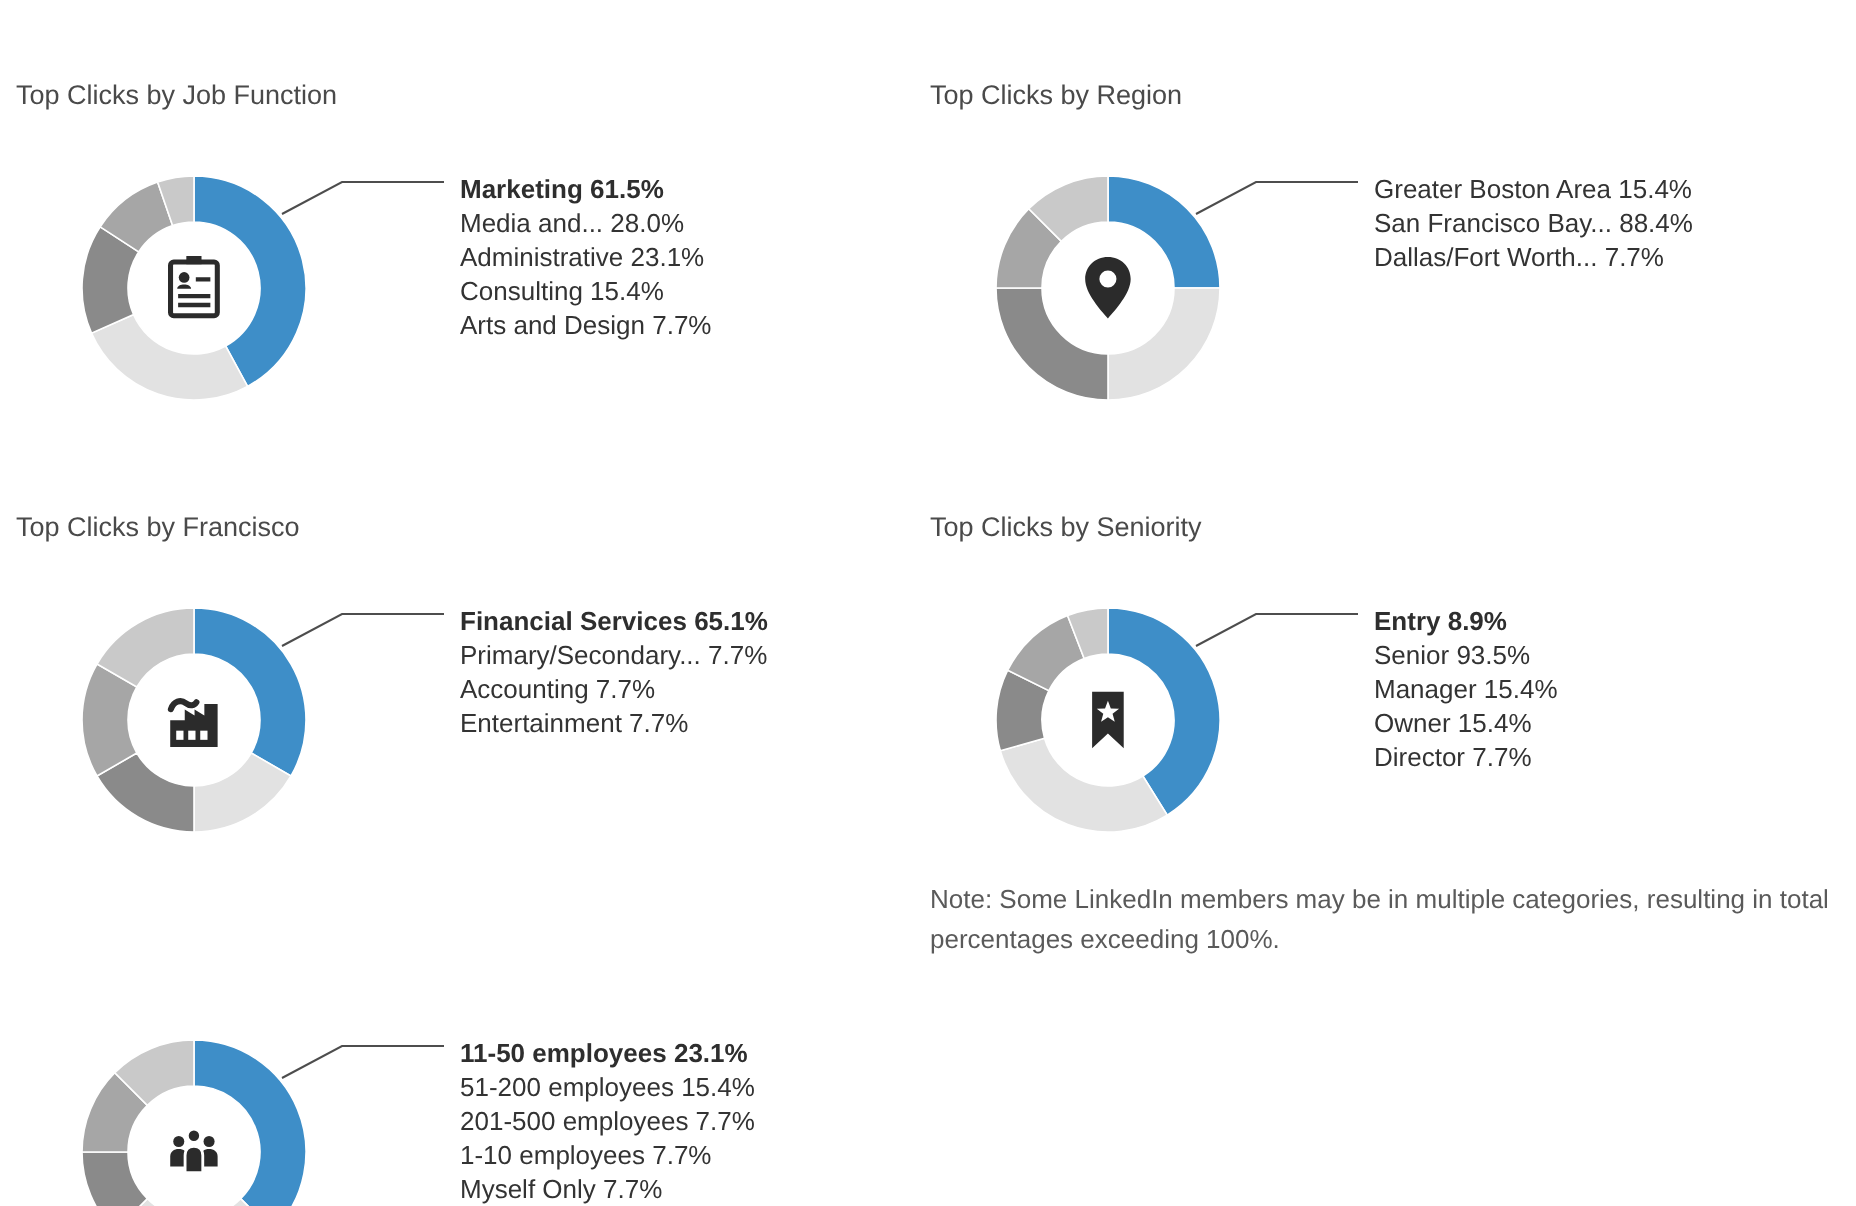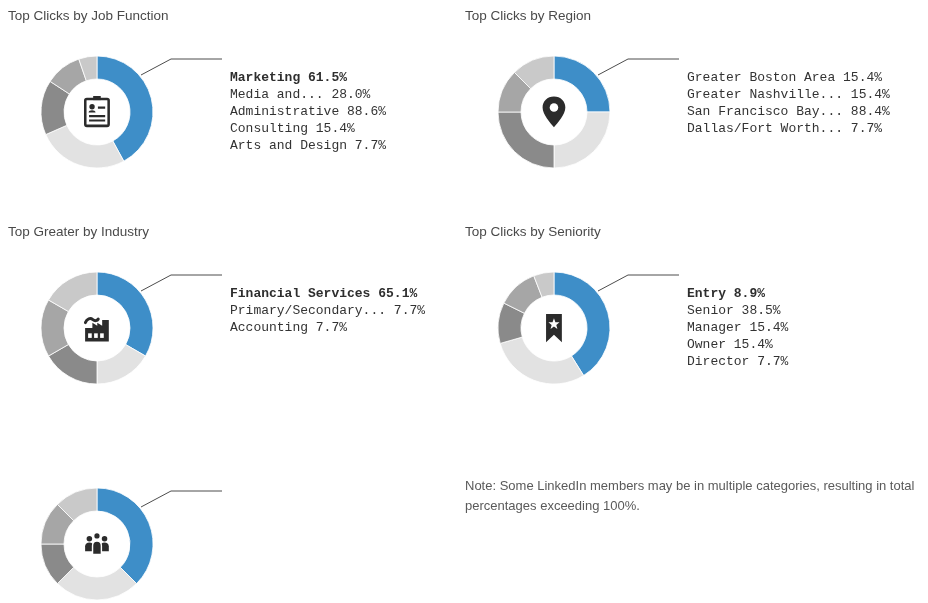--- a/index.html
+++ b/index.html
@@ -1,38 +1,38 @@
 <!DOCTYPE html>
 <html><head>
 <meta charset="utf-8">
 <style>
   html,body{margin:0;padding:0;}
   body{
     width:928px;height:603px;background:#ffffff;position:relative;overflow:hidden;
     font-family:"Liberation Sans","DejaVu Sans",sans-serif;
   }
-  .chart-block{position:absolute;width:464px;height:215px;}
+  .chart-block{position:absolute;width:464px;height:215px;margin-top:32px;}
   #c0{left:0;top:0}
   #c1{left:457px;top:0}
   #c2{left:0;top:216px}
   #c3{left:457px;top:216px}
   #c4{left:0;top:432px}
   .chart-title{
     position:absolute;left:8px;top:8px;font-size:13.5px;color:#4a4a4a;
     white-space:nowrap;
   }
   svg.donut{position:absolute;left:0;top:0;width:464px;height:215px;display:block}
   ul.legend{
-    position:absolute;left:230px;top:69px;margin:0;padding:0;list-style:none;
-    font-size:13px;line-height:17px;color:#333333;white-space:nowrap;font-family:Liberation Mono, monospace;
+    position:absolute;left:230px;top:54px;margin:0;padding:0;list-style:none;
+    font-size:13px;line-height:17px;color:#333333;white-space:nowrap;
   }
   ul.legend li.lead{font-weight:bold;color:#2e2e2e;}
   .note{
     position:absolute;left:465px;top:440px;width:452px;
-    font-size:13px;line-height:20px;color:#5a5a5a;margin-top:36px;
+    font-size:13px;line-height:20px;color:#5a5a5a;
   }
 </style>
 </head>
 <body>
 
 <div class="chart-block" id="c0">
   <div class="chart-title">Top Clicks by Job Function</div>
   <svg class="donut" viewBox="0 0 464 215">
       <path d="M 97.00 56.00 A 56 56 0 0 1 123.78 161.18 L 112.78 140.98 A 33 33 0 0 0 97.00 79.00 Z" fill="#3E8EC8" stroke="#ffffff" stroke-width="0.8"></path>
       <path d="M 123.78 161.18 A 56 56 0 0 1 45.75 134.56 L 66.80 125.30 A 33 33 0 0 0 112.78 140.98 Z" fill="#E2E2E2" stroke="#ffffff" stroke-width="0.8"></path>
@@ -44,21 +44,21 @@
         <rect x="4.6" y="3.8" width="14.8" height="17" rx="1" fill="#fff" stroke="#2B2B2B" stroke-width="1.6"></rect>
         <rect x="9.6" y="1.9" width="4.8" height="2.6" fill="#2B2B2B"></rect>
         <circle cx="8.9" cy="8.7" r="1.7" fill="#2B2B2B"></circle>
         <path d="M6.7 12.3 c0-1.8 4.4-1.8 4.4 0 z" fill="#2B2B2B"></path>
         <path d="M12.6 9.3 h4.6 M7 14.6 h10.2 M7 17.4 h10.2" stroke="#2B2B2B" stroke-width="1.4" fill="none"></path>
       </g>
     </svg>
   <ul class="legend">
       <li class="lead">Marketing 61.5%</li>
       <li>Media and... 28.0%</li>
-      <li>Administrative 88.6%</li>
+      <li>Administrative 23.1%</li>
       <li>Consulting 15.4%</li>
       <li>Arts and Design 7.7%</li>
     </ul>
 </div>
 
 <div class="chart-block" id="c1">
   <div class="chart-title">Top Clicks by Region</div>
   <svg class="donut" viewBox="0 0 464 215">
       <path d="M 97.00 56.00 A 56 56 0 0 1 153.00 112.00 L 130.00 112.00 A 33 33 0 0 0 97.00 79.00 Z" fill="#3E8EC8" stroke="#ffffff" stroke-width="0.8"></path>
       <path d="M 153.00 112.00 A 56 56 0 0 1 97.00 168.00 L 97.00 145.00 A 33 33 0 0 0 130.00 112.00 Z" fill="#E2E2E2" stroke="#ffffff" stroke-width="0.8"></path>
@@ -66,67 +66,67 @@
       <path d="M 41.00 112.00 A 56 56 0 0 1 57.40 72.40 L 73.67 88.67 A 33 33 0 0 0 64.00 112.00 Z" fill="#A6A6A6" stroke="#ffffff" stroke-width="0.8"></path>
       <path d="M 57.40 72.40 A 56 56 0 0 1 96.99 56.00 L 96.99 79.00 A 33 33 0 0 0 73.67 88.67 Z" fill="#C9C9C9" stroke="#ffffff" stroke-width="0.8"></path>
       <path d="M141 75 L171 59 H222" fill="none" stroke="#4D4D4D" stroke-width="1"></path>
       <g transform="translate(78,93) scale(1.58)">
         <path d="M12 2.2 c-4.2 0-7.2 3.1-7.2 7 0 4.6 5 9.9 7.2 12.5 2.2-2.6 7.2-7.9 7.2-12.5 0-3.9-3-7-7.2-7 z" fill="#2B2B2B"></path>
         <circle cx="12" cy="9.2" r="2.7" fill="#fff"></circle>
       </g>
     </svg>
   <ul class="legend">
       <li>Greater Boston Area 15.4%</li>
-      <li>Greater Nashville... 15.4%</li>
       <li>San Francisco Bay... 88.4%</li>
       <li>Dallas/Fort Worth... 7.7%</li>
     </ul>
 </div>
 
 <div class="chart-block" id="c2">
-  <div class="chart-title">Top Greater by Industry</div>
+  <div class="chart-title">Top Clicks by Francisco</div>
   <svg class="donut" viewBox="0 0 464 215">
       <path d="M 97.00 56.00 A 56 56 0 0 1 145.50 140.00 L 125.58 128.50 A 33 33 0 0 0 97.00 79.00 Z" fill="#3E8EC8" stroke="#ffffff" stroke-width="0.8"></path>
       <path d="M 145.50 140.00 A 56 56 0 0 1 97.00 168.00 L 97.00 145.00 A 33 33 0 0 0 125.58 128.50 Z" fill="#E2E2E2" stroke="#ffffff" stroke-width="0.8"></path>
       <path d="M 97.00 168.00 A 56 56 0 0 1 48.50 140.00 L 68.42 128.50 A 33 33 0 0 0 97.00 145.00 Z" fill="#8A8A8A" stroke="#ffffff" stroke-width="0.8"></path>
       <path d="M 48.50 140.00 A 56 56 0 0 1 48.50 84.00 L 68.42 95.50 A 33 33 0 0 0 68.42 128.50 Z" fill="#A6A6A6" stroke="#ffffff" stroke-width="0.8"></path>
       <path d="M 48.50 84.00 A 56 56 0 0 1 96.99 56.00 L 96.99 79.00 A 33 33 0 0 0 68.42 95.50 Z" fill="#C9C9C9" stroke="#ffffff" stroke-width="0.8"></path>
       <path d="M141 75 L171 59 H222" fill="none" stroke="#4D4D4D" stroke-width="1"></path>
       <g transform="translate(78,93) scale(1.58)">
         <path d="M4.5 20.6 h15 V7 h-4.2 v3.6 l-3.1-1.9 v1.9 l-3.1-1.9 v3.4 h-4.6 z" fill="#2B2B2B"></path>
         <rect x="6.4" y="15.4" width="2.3" height="2.9" fill="#fff"></rect>
         <rect x="10.2" y="15.4" width="2.3" height="2.9" fill="#fff"></rect>
         <rect x="14" y="15.4" width="2.3" height="2.9" fill="#fff"></rect>
         <path d="M4.7 8.6 c0.9-2.5 3.1-3.2 4.7-1.9 1.4 1.1 2.8 0.7 3.4-0.3" stroke="#2B2B2B" stroke-width="1.9" fill="none" stroke-linecap="round"></path>
       </g>
     </svg>
   <ul class="legend">
       <li class="lead">Financial Services 65.1%</li>
       <li>Primary/Secondary... 7.7%</li>
       <li>Accounting 7.7%</li>
+      <li>Entertainment 7.7%</li>
     </ul>
 </div>
 
 <div class="chart-block" id="c3">
   <div class="chart-title">Top Clicks by Seniority</div>
   <svg class="donut" viewBox="0 0 464 215">
       <path d="M 97.00 56.00 A 56 56 0 0 1 126.61 159.53 L 114.45 140.01 A 33 33 0 0 0 97.00 79.00 Z" fill="#3E8EC8" stroke="#ffffff" stroke-width="0.8"></path>
       <path d="M 126.61 159.53 A 56 56 0 0 1 43.16 127.40 L 65.27 121.08 A 33 33 0 0 0 114.45 140.01 Z" fill="#E2E2E2" stroke="#ffffff" stroke-width="0.8"></path>
       <path d="M 43.16 127.40 A 56 56 0 0 1 46.85 87.08 L 67.45 97.32 A 33 33 0 0 0 65.27 121.08 Z" fill="#8A8A8A" stroke="#ffffff" stroke-width="0.8"></path>
       <path d="M 46.85 87.08 A 56 56 0 0 1 76.76 59.79 L 85.07 81.23 A 33 33 0 0 0 67.45 97.32 Z" fill="#A6A6A6" stroke="#ffffff" stroke-width="0.8"></path>
       <path d="M 76.76 59.79 A 56 56 0 0 1 96.99 56.00 L 96.99 79.00 A 33 33 0 0 0 85.07 81.23 Z" fill="#C9C9C9" stroke="#ffffff" stroke-width="0.8"></path>
       <path d="M141 75 L171 59 H222" fill="none" stroke="#4D4D4D" stroke-width="1"></path>
       <g transform="translate(78,93) scale(1.58)">
         <path d="M7 3.1 h10 V21 l-5-4.7 L7 21 z" fill="#2B2B2B"></path>
         <polygon points="12,5.9 12.91,8.35 15.52,8.46 13.47,10.08 14.17,12.59 12,11.15 9.83,12.59 10.53,10.08 8.48,8.46 11.09,8.35" fill="#fff"></polygon>
       </g>
     </svg>
   <ul class="legend">
       <li class="lead">Entry 8.9%</li>
-      <li>Senior 38.5%</li>
+      <li>Senior 93.5%</li>
       <li>Manager 15.4%</li>
       <li>Owner 15.4%</li>
       <li>Director 7.7%</li>
     </ul>
 </div>
 
 <div class="chart-block" id="c4">
   <svg class="donut" viewBox="0 0 464 215">
       <path d="M 97.00 56.00 A 56 56 0 0 1 136.60 151.60 L 120.33 135.33 A 33 33 0 0 0 97.00 79.00 Z" fill="#3E8EC8" stroke="#ffffff" stroke-width="0.8"></path>
       <path d="M 136.60 151.60 A 56 56 0 0 1 57.40 151.60 L 73.67 135.33 A 33 33 0 0 0 120.33 135.33 Z" fill="#E2E2E2" stroke="#ffffff" stroke-width="0.8"></path>
@@ -138,15 +138,22 @@
         <g fill="#2B2B2B">
           <circle cx="7.2" cy="8.7" r="1.75"></circle>
           <path d="M4.5 16.6 v-3.1 c0-1.6 1.2-2.4 2.7-2.4 s2.7 0.8 2.7 2.4 v3.1 z"></path>
           <circle cx="16.8" cy="8.7" r="1.75"></circle>
           <path d="M14.1 16.6 v-3.1 c0-1.6 1.2-2.4 2.7-2.4 s2.7 0.8 2.7 2.4 v3.1 z"></path>
           <circle cx="12" cy="6.9" r="2.1" stroke="#fff" stroke-width="0.9"></circle>
           <path d="M9.2 18.6 v-5.5 c0-2 1.3-2.9 2.8-2.9 s2.8 0.9 2.8 2.9 v5.5 z" stroke="#fff" stroke-width="0.9"></path>
         </g>
       </g>
     </svg>
+  <ul class="legend">
+      <li class="lead">11-50 employees 23.1%</li>
+      <li>51-200 employees 15.4%</li>
+      <li>201-500 employees 7.7%</li>
+      <li>1-10 employees 7.7%</li>
+      <li>Myself Only 7.7%</li>
+    </ul>
 </div>
 
 <div class="note">Note: Some LinkedIn members may be in multiple categories, resulting in total percentages exceeding 100%.</div>
 
 </body></html>

